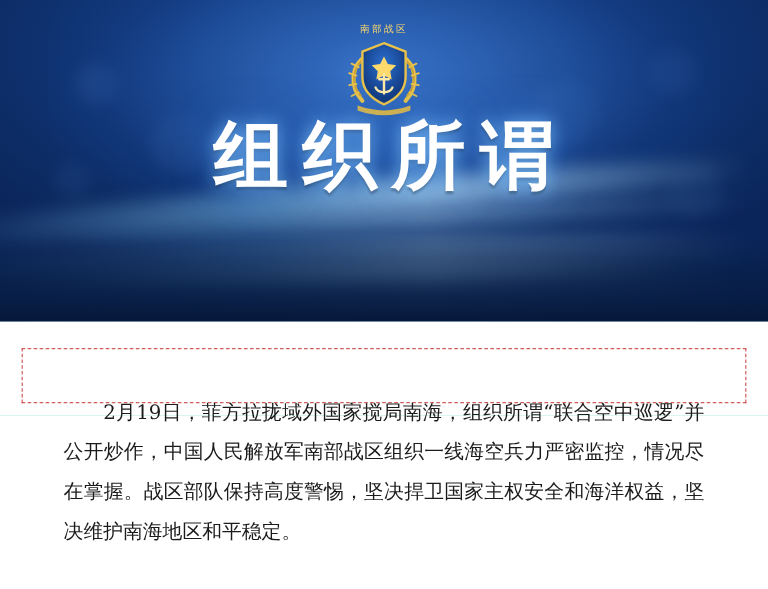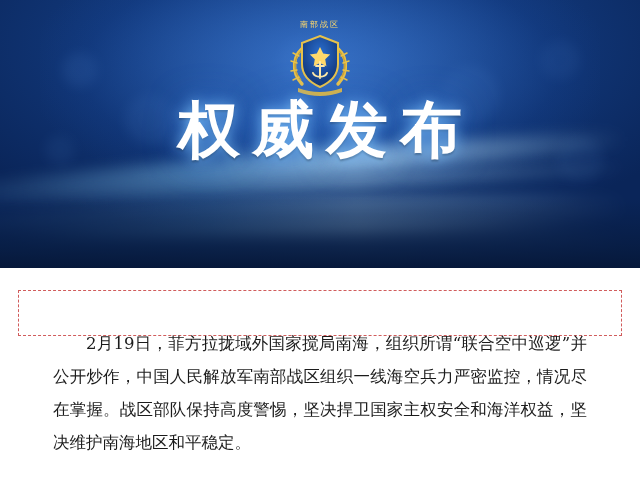--- a/index.html
+++ b/index.html
@@ -182,21 +182,21 @@
         <path d="M48 20 L66 27 L66 48 C66 60 57 67 48 71 C39 67 30 60 30 48 L30 27 Z" fill="url(#shieldg)" stroke="#e8c24a" stroke-width="2"></path>
 
         <path d="M48 31 l3.2 6.4 7 1 -5 4.9 1.2 7-6.4-3.4-6.4 3.4 1.2-7-5-4.9 7-1 Z" fill="#ffd96b"></path>
         <path d="M48 46 v16 M41 57 c2 5 12 5 14 0 M44 50 h8" stroke="#ffe9a8" stroke-width="2" fill="none" stroke-linecap="round"></path>
 
         <path d="M26 72 Q48 80 70 72 L70 76 Q48 84 26 76 Z" fill="#d9b446"></path>
       </svg>
       
     </div>
 
-    <div class="title">权威发布</div>
+    <div class="title">组织所谓</div>
   </div>
 
   <div class="body-wrap">
     <div class="body-box">
       <p class="body-text">2月19日，菲方拉拢域外国家搅局南海，组织所谓“联合空中巡逻”并公开炒作，中国人民解放军南部战区组织一线海空兵力严密监控，情况尽在掌握。战区部队保持高度警惕，坚决捍卫国家主权安全和海洋权益，坚决维护南海地区和平稳定。</p>
     </div>
   </div>
 
 </div>
 

